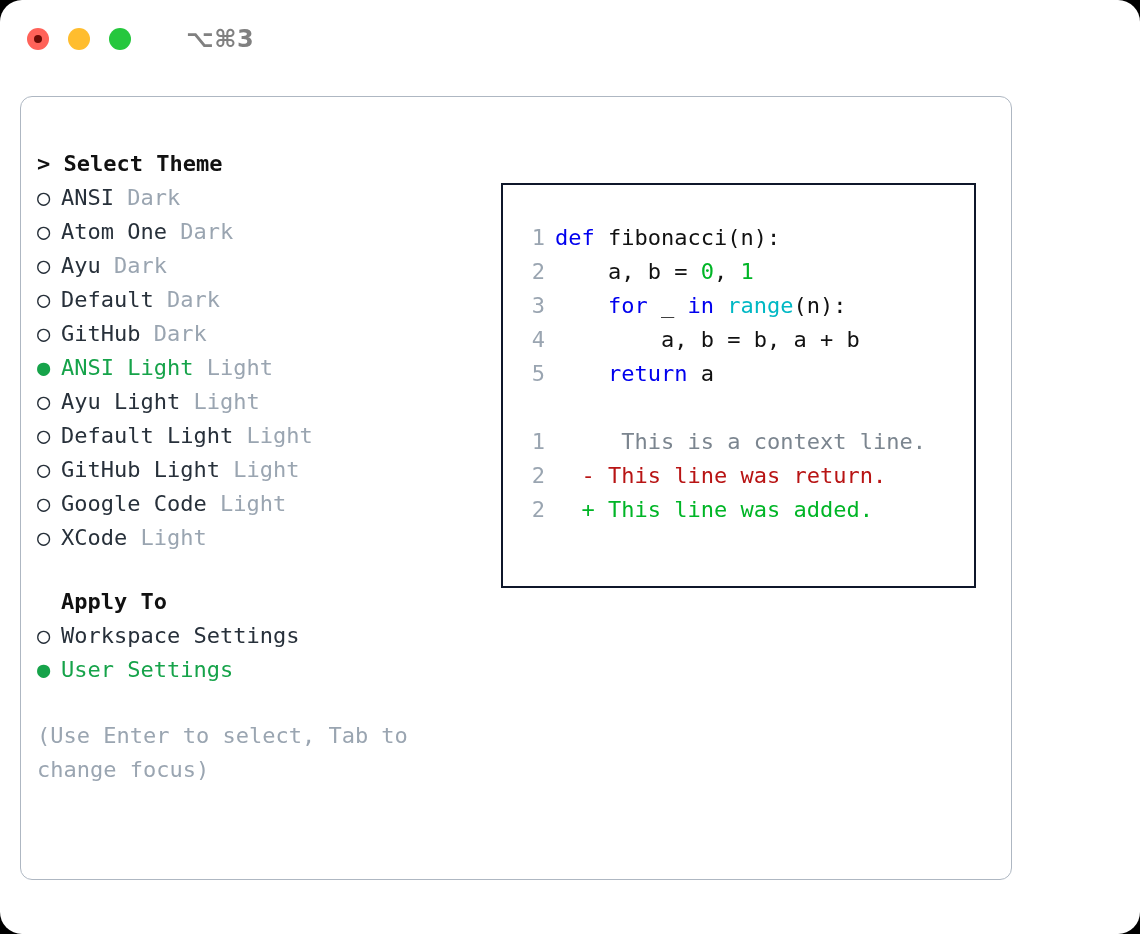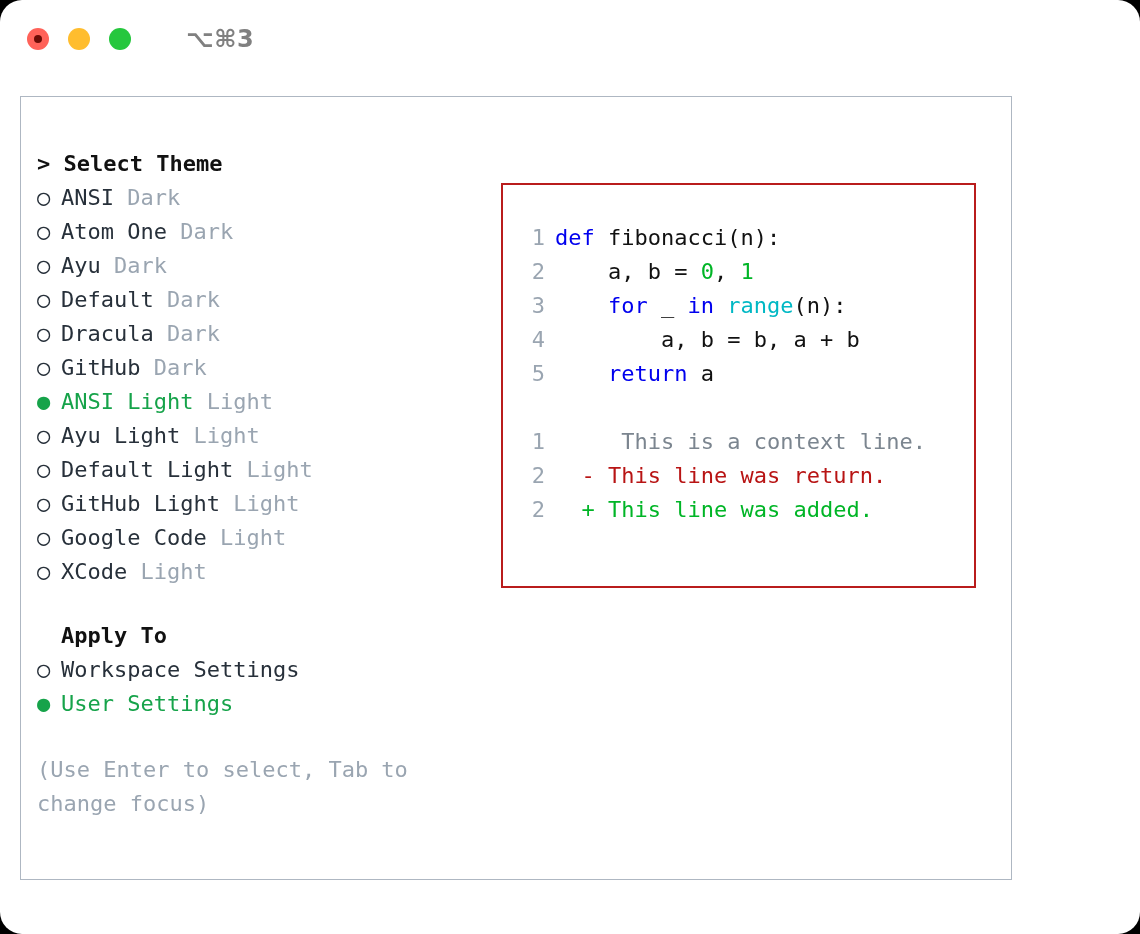--- a/index.html
+++ b/index.html
@@ -62,21 +62,21 @@
   }
 
   
   #panel {
     position: absolute;
     left: 20px;
     top: 96px;
     width: 992px;
     height: 784px;
     border: 1.5px solid #aeb7c2;
-    border-radius: 0;
+    border-radius: 12px;
     box-sizing: border-box;
     background: #ffffff;
   }
 
   
   #theme-column {
     position: absolute;
     left: 16px;
     top: 50px;
     width: 460px;
@@ -129,21 +129,21 @@
   #preview-title {
     font-size: 22px;
     color: #111111;
     line-height: 34px;
     white-space: pre;
   }
   #preview-box {
     margin-top: 36px;
     width: 475px;
     height: 405px;
-    border: 2px solid #b91c1c;
+    border: 2px solid #0f172a;
     box-sizing: border-box;
     background: #ffffff;
     padding: 36px 0 0 0;
   }
   .code-line {
     font-size: 22px;
     line-height: 34px;
     white-space: pre;
     padding-left: 16px;
     color: #111111;
@@ -184,21 +184,20 @@
 
     <div id="theme-column">
 
       <div class="section-header">&gt; Select Theme</div>
 
       <div id="theme-list">
           <div class="opt-row"><span class="marker">○</span><span>ANSI </span><span class="suffix">Dark</span></div>
           <div class="opt-row"><span class="marker">○</span><span>Atom One </span><span class="suffix">Dark</span></div>
           <div class="opt-row"><span class="marker">○</span><span>Ayu </span><span class="suffix">Dark</span></div>
           <div class="opt-row"><span class="marker">○</span><span>Default </span><span class="suffix">Dark</span></div>
-          <div class="opt-row"><span class="marker">○</span><span>Dracula </span><span class="suffix">Dark</span></div>
           <div class="opt-row"><span class="marker">○</span><span>GitHub </span><span class="suffix">Dark</span></div>
           <div class="opt-row selected"><span class="marker">●</span><span>ANSI Light </span><span class="suffix">Light</span></div>
           <div class="opt-row"><span class="marker">○</span><span>Ayu Light </span><span class="suffix">Light</span></div>
           <div class="opt-row"><span class="marker">○</span><span>Default Light </span><span class="suffix">Light</span></div>
           <div class="opt-row"><span class="marker">○</span><span>GitHub Light </span><span class="suffix">Light</span></div>
           <div class="opt-row"><span class="marker">○</span><span>Google Code </span><span class="suffix">Light</span></div>
           <div class="opt-row"><span class="marker">○</span><span>XCode </span><span class="suffix">Light</span></div>
         </div>
 
       <div id="apply-group">

